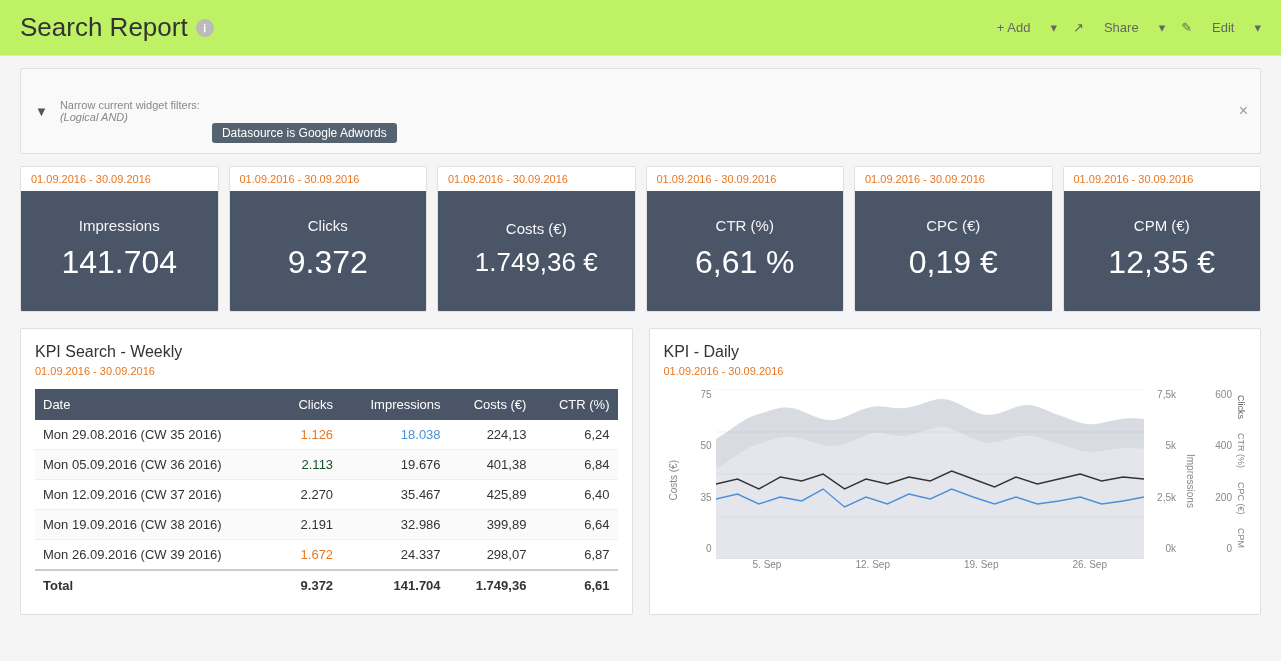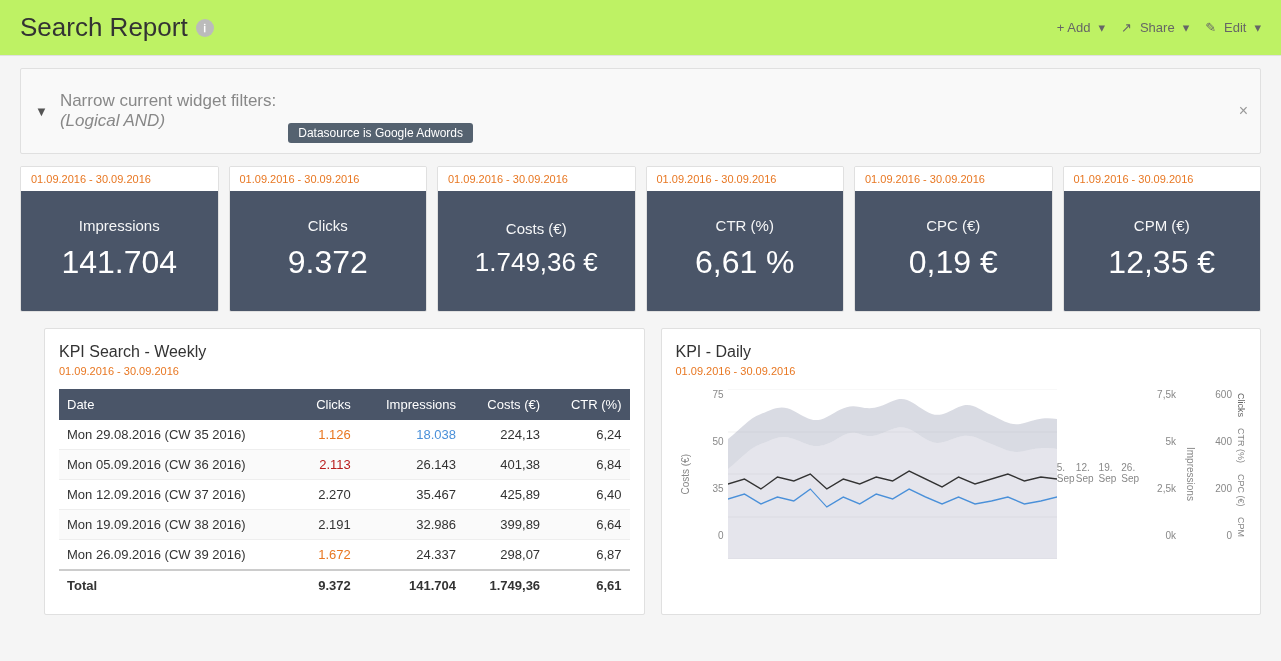--- a/index.html
+++ b/index.html
@@ -24,38 +24,38 @@
     .header-actions {
       display: flex;
       gap: 16px;
     }
     .header-action-btn {
       color: #666;
       font-size: 13px;
       cursor: pointer;
       display: flex;
       align-items: center;
-      gap: 8px;
+      gap: 20px;
       text-decoration: none;
     }
 
     .filter-bar {
       background: #f9f9f9;
       border: 1px solid #e0e0e0;
       margin: 12px 20px;
       padding: 10px 14px;
       display: flex;
       align-items: center;
       gap: 12px;
       position: relative;
       border-radius: 2px;
     }
     .filter-bar-label {
       color: #555;
-      font-size: 17px;
+      font-size: 11px;
     }
     .filter-bar-label span { color: #888; }
     .filter-tag {
       background: #556270;
       color: #fff;
       padding: 3px 10px;
       border-radius: 3px;
       font-size: 12px;
       cursor: pointer;
       margin-top: 44px;
@@ -110,21 +110,20 @@
     }
     .kpi-card-value {
       font-size: 32px;
       font-weight: 300;
     }
 
     .bottom-panels {
       display: flex;
       gap: 0;
       padding: 0 20px;
-      margin-left: 24px;
     }
     .panel-left {
       flex: 1;
       margin-right: 16px;
       background: #fff;
       border: 1px solid #e0e0e0;
       border-radius: 2px;
       padding: 14px;
     }
     .panel-right {
@@ -297,22 +296,22 @@
       <tbody id="table-body">
       <tr>
       <td>Mon 29.08.2016 (CW 35 2016)</td>
       <td style="color:#e87722">1.126</td>
       <td style="color:#4a90d9">18.038</td>
       <td>224,13</td>
       <td>6,24</td>
     </tr>
           <tr>
       <td>Mon 05.09.2016 (CW 36 2016)</td>
-      <td style="color:#b91c1c">2.113</td>
-      <td style="color:#333">26.143</td>
+      <td style="color:#14532d">2.113</td>
+      <td style="color:#333">19.676</td>
       <td>401,38</td>
       <td>6,84</td>
     </tr>
           <tr>
       <td>Mon 12.09.2016 (CW 37 2016)</td>
       <td style="color:#333">2.270</td>
       <td style="color:#333">35.467</td>
       <td>425,89</td>
       <td>6,40</td>
     </tr>
@@ -352,21 +351,21 @@
         <span style="writing-mode:vertical-rl;transform:rotate(180deg);font-size:10px;color:#888;">Costs (€)</span>
       </div>
 
       <div style="display:flex;flex-direction:column;justify-content:space-between;width:24px;font-size:10px;color:#888;padding-bottom:18px;text-align:right;">
         <span>75</span>
         <span>50</span>
         <span>35</span>
         <span>0</span>
       </div>
 
-      <div style="flex:1;display:flex;flex-direction:row;align-items:center;">
+      <div style="flex:1;display:flex;flex-direction:column;">
         <div style="position:relative;height:170px;">
           <svg class="chart-svg" viewBox="0 0 500 170" preserveAspectRatio="none">
 
             <line x1="0" y1="0" x2="500" y2="0" stroke="#ddd" stroke-width="0.5"></line>
             <line x1="0" y1="43" x2="500" y2="43" stroke="#ddd" stroke-width="0.5"></line>
             <line x1="0" y1="85" x2="500" y2="85" stroke="#ddd" stroke-width="0.5"></line>
             <line x1="0" y1="128" x2="500" y2="128" stroke="#ddd" stroke-width="0.5"></line>
             <line x1="0" y1="170" x2="500" y2="170" stroke="#ddd" stroke-width="0.5"></line>
 
             <path d="M0,80 C20,70 30,60 50,55 C70,50 80,45 100,50 C120,55 130,60 150,55 C170,50 180,40 200,45 C220,50 230,45 250,40 C270,35 280,42 300,50 C320,58 330,52 350,48 C370,44 380,50 400,55 C420,60 430,65 450,62 C470,59 480,58 500,60 L500,170 L0,170 Z" fill="rgba(180,180,200,0.35)"></path>

